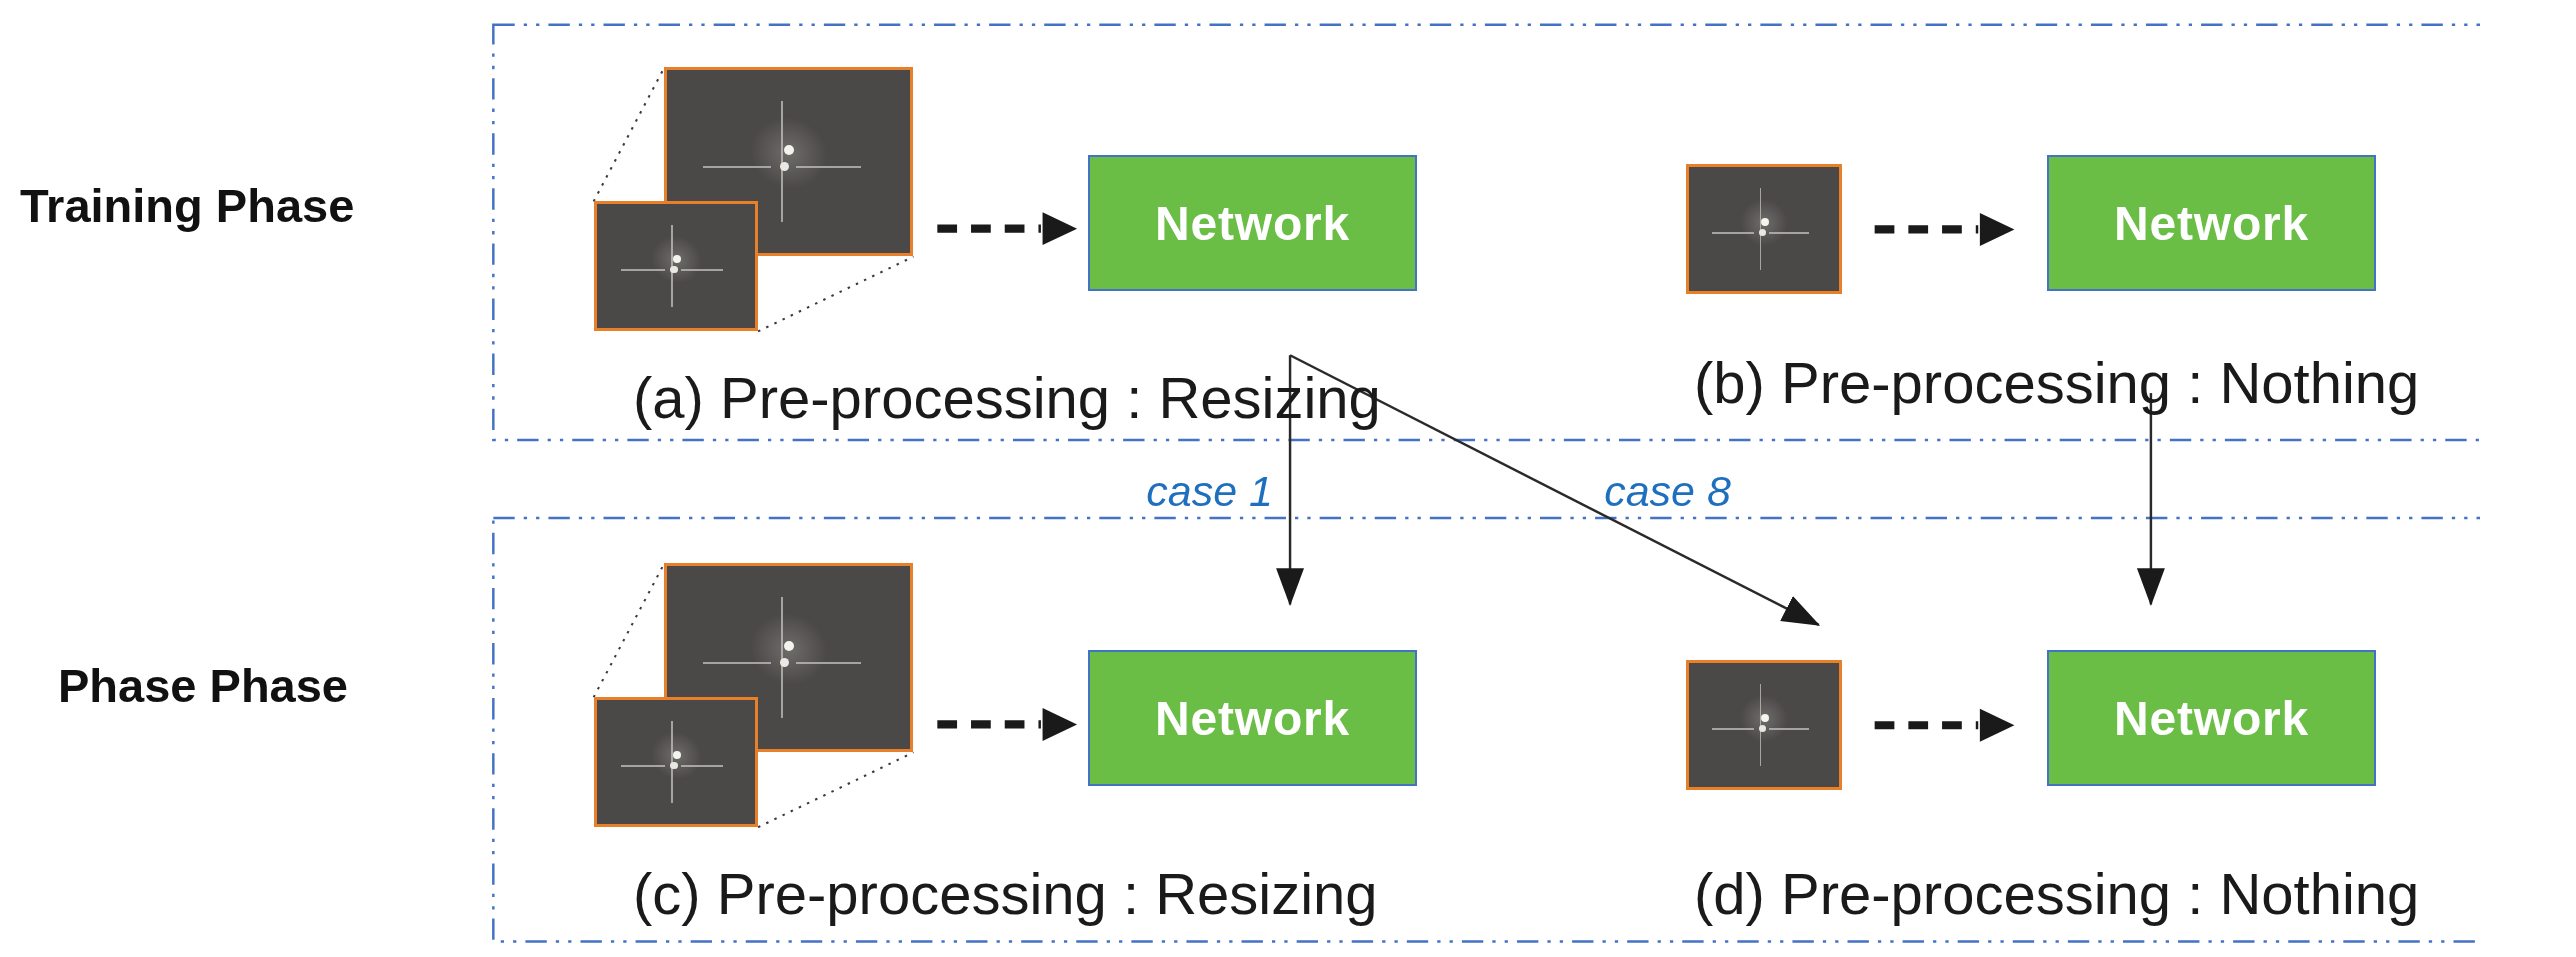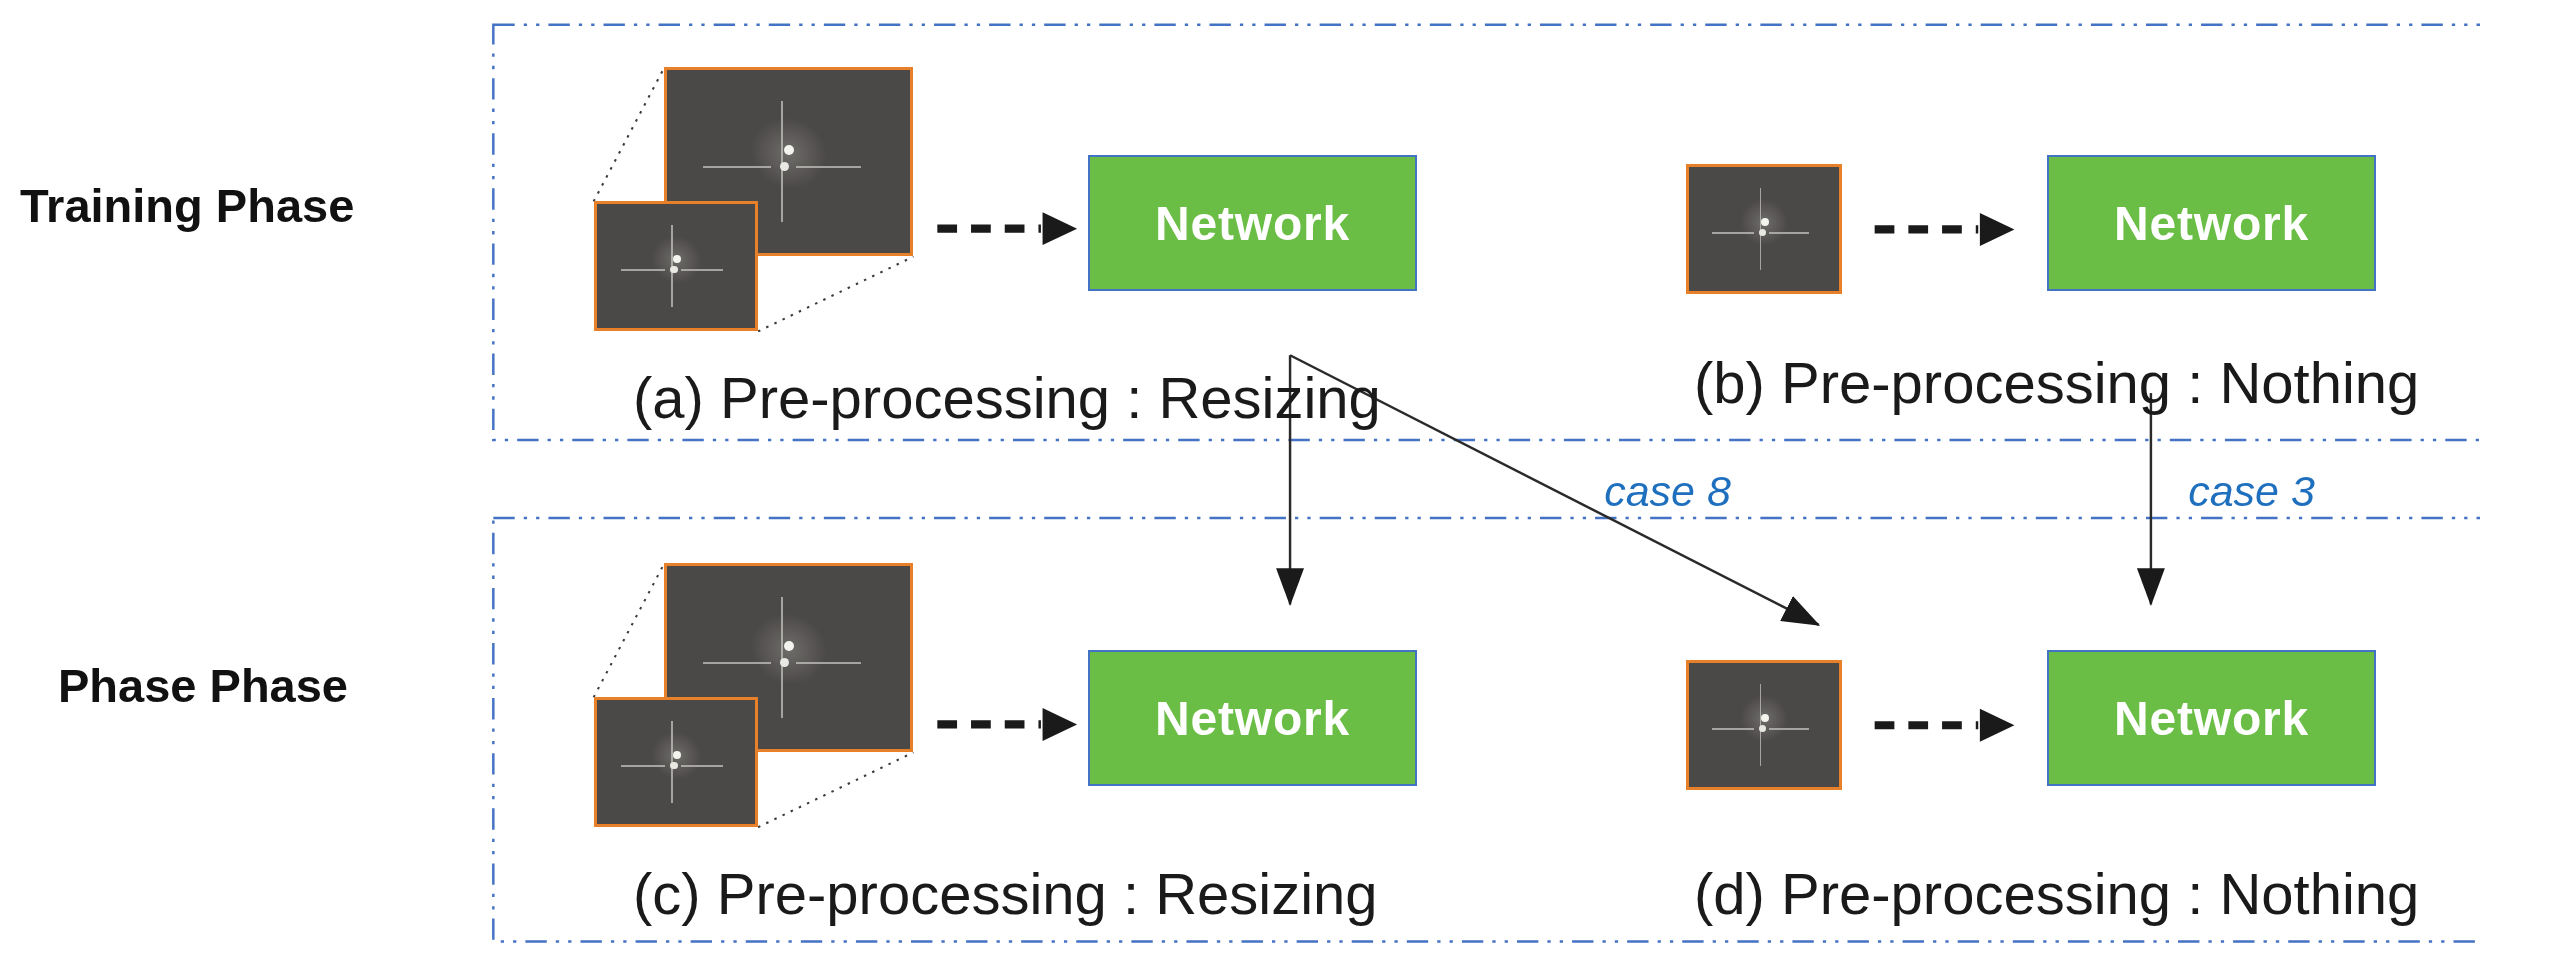--- a/index.html
+++ b/index.html
@@ -153,17 +153,17 @@
   </div>
   <div class="network net-d">
     <span>Network</span>
   </div>
 
   <div class="caption cap-a">(a) Pre-processing : Resizing</div>
   <div class="caption cap-c">(c) Pre-processing : Resizing</div>
   <div class="caption cap-b">(b) Pre-processing : Nothing</div>
   <div class="caption cap-d">(d) Pre-processing : Nothing</div>
 
+  <div class="case-label case-1">case 1</div>
   <div class="case-label case-2">case 8</div>
-  <div class="case-label case-3">case 3</div>
 
 </div>
 
 
 </body></html>

